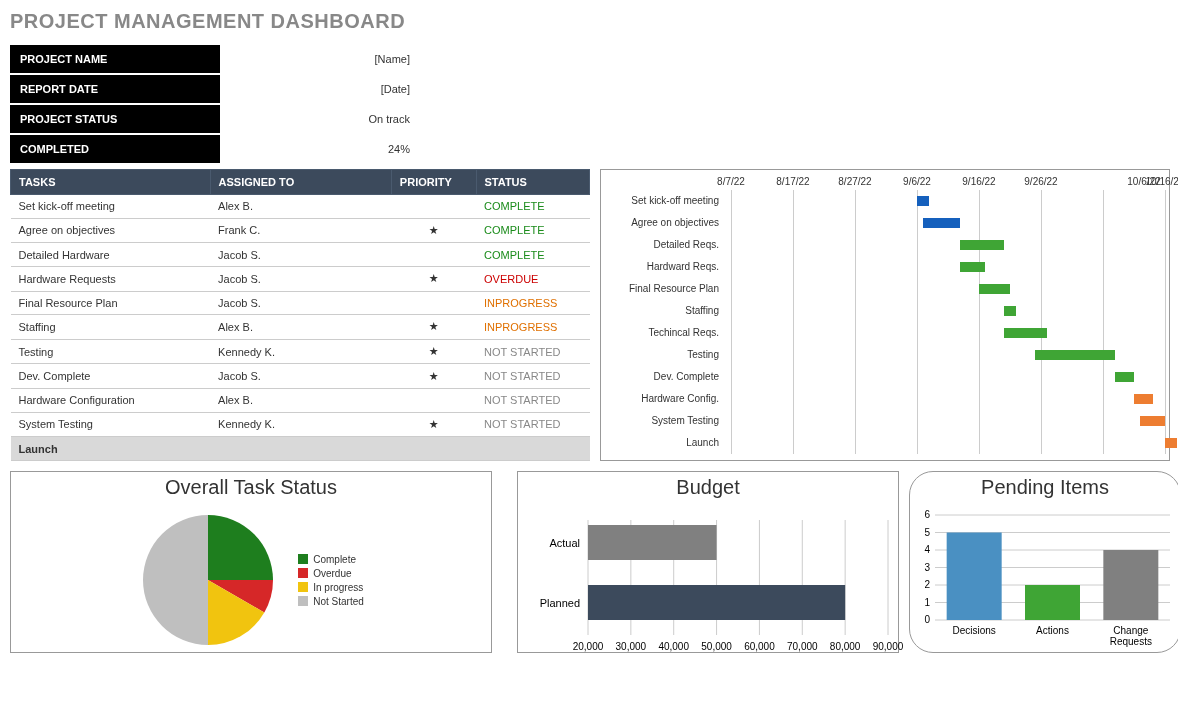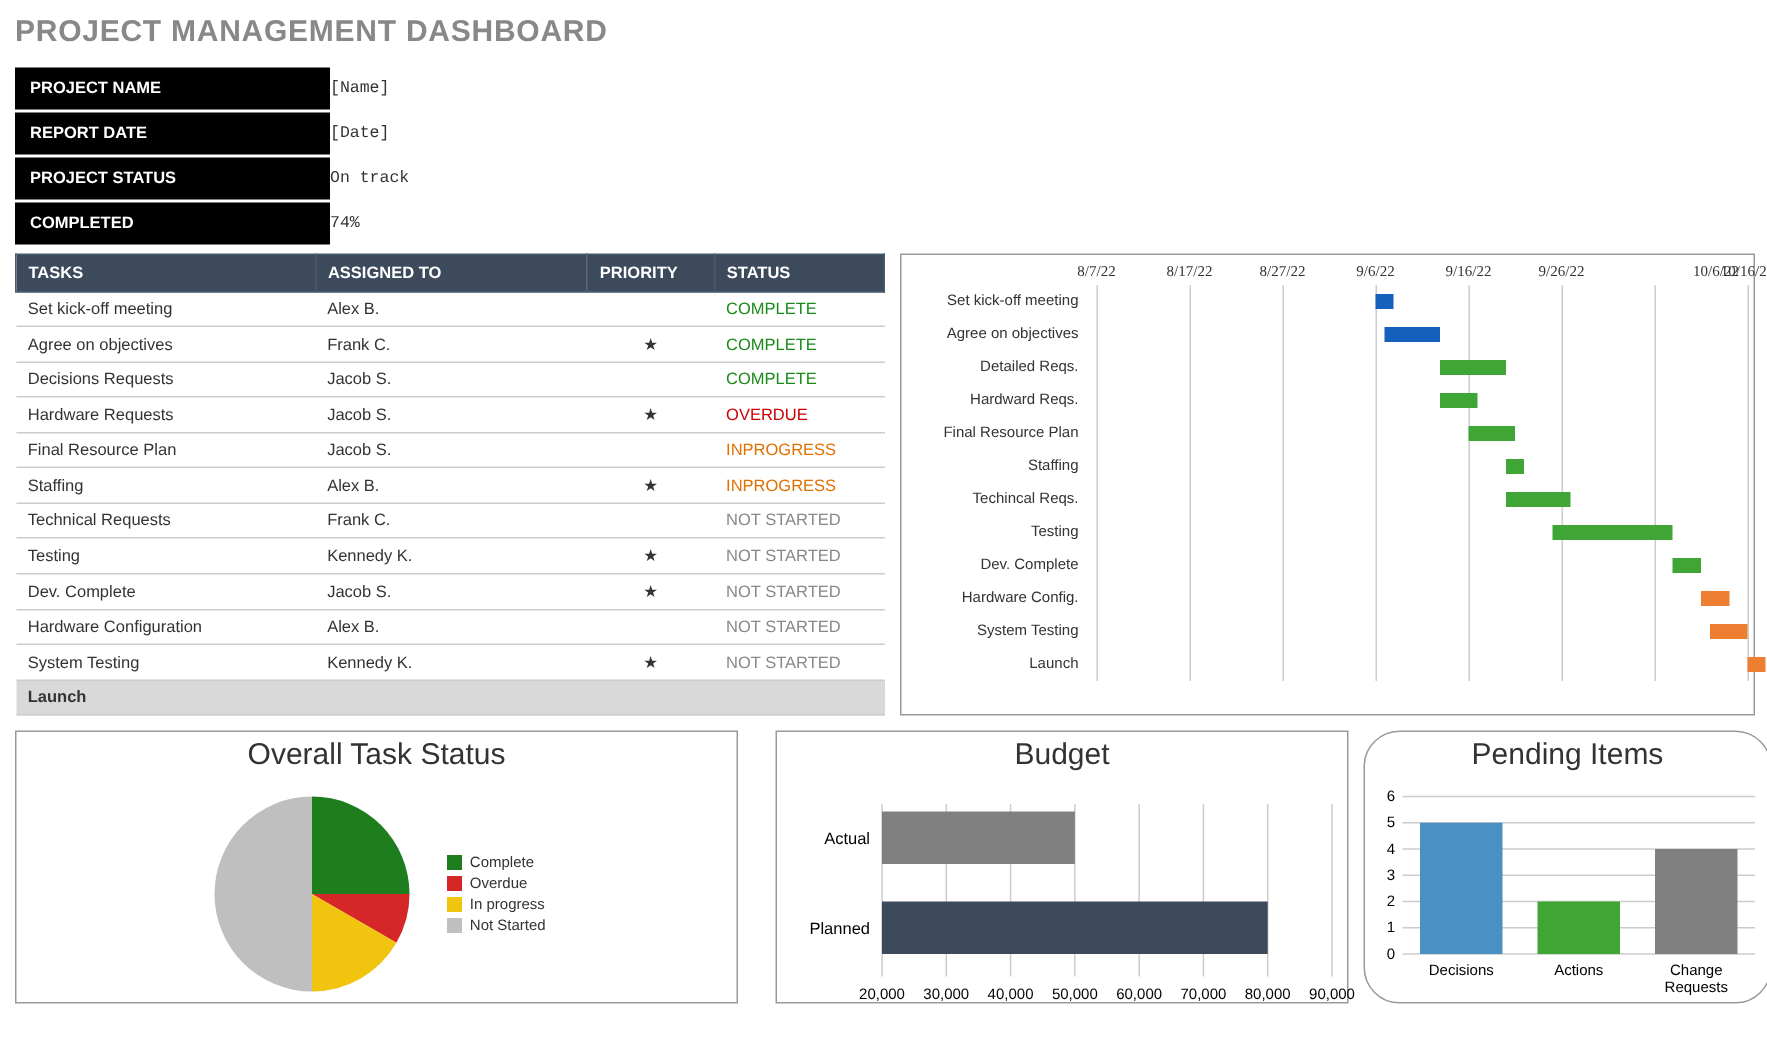--- a/index.html
+++ b/index.html
@@ -16,42 +16,42 @@
     color: #888;
     letter-spacing: 0.5px;
     margin: 0 0 12px 0;
     font-weight: 900;
   }
   .info-row { display:flex; align-items:center; margin-bottom:2px; }
   .info-label {
     background:#000; color:#fff; font-weight:bold;
     width:190px; padding:8px 10px; font-size:11px;
   }
-  .info-value { width:190px; text-align:left; font-size:11px;font-family:Liberation Mono, monospace; }
+  .info-value { width:190px; text-align:right; font-size:11px; }
   .main-row { display:flex; gap:10px; margin-top:6px; }
   .task-table { width:580px; border-collapse:collapse; }
   .task-table th {
     background:#3c4a5c; color:#fff; text-align:left;
     padding:6px 8px; font-size:11px; font-weight:bold;
     border:1px solid #4a5a6e;
   }
   .task-table td {
     padding:5px 8px; border-bottom:1px solid #ccc; font-size:11px;
   }
   .pri-col { text-align:center; width:70px;margin-left:10px; }
   .status-COMPLETE { color:#1a8b1a; font-weight:500; }
   .status-OVERDUE { color:#cc0000; font-weight:500; }
   .status-INPROGRESS { color:#e07000; font-weight:500; }
   .status-NOT_STARTED { color:#888; font-weight:500; }
   .launch-row td { background:#d9d9d9; font-weight:bold; }
   .gantt-box { width:560px; border:1px solid #999; padding:6px 4px; }
   .gantt-header { display:flex; font-size:10px; }
   .gantt-row-labels { width:120px; text-align:right; padding-right:6px; }
   .gantt-area { flex:1; position:relative; }
-  .gantt-date { position:absolute; transform:translateX(-50%); font-size:10px;font-family:Liberation Serif, serif; }
+  .gantt-date { position:absolute; transform:translateX(-50%); font-size:10px; }
   .gantt-body { display:flex; }
   .gantt-rows { flex:1; position:relative; height:264px; }
   .gantt-vline { position:absolute; top:0; bottom:0; border-left:1px solid #ccc; }
   .gantt-bar { position:absolute; height:10px; }
   .gantt-label { height:22px; line-height:22px; font-size:10px; text-align:right; padding-right:6px; }
   .chart-row { display:flex; gap:10px; margin-top:10px; }
   .chart-box { border:1px solid #999; }
   .chart-title { text-align:center; font-weight:normal; font-size:20px; margin:4px 0 6px; }
   #overall-chart { width:480px; height:180px; }
   #budget-chart { width:380px; height:180px;margin-left:15px; }
@@ -75,21 +75,21 @@
   <div class="info-row">
     <div class="info-label">REPORT DATE</div>
     <div class="info-value">[Date]</div>
   </div>
   <div class="info-row">
     <div class="info-label">PROJECT STATUS</div>
     <div class="info-value">On track</div>
   </div>
   <div class="info-row">
     <div class="info-label">COMPLETED</div>
-    <div class="info-value">74%</div>
+    <div class="info-value">24%</div>
   </div>
 </div>
 
 <div class="main-row">
   <table class="task-table">
     <thead>
       <tr>
         <th style="width:200px">TASKS</th>
         <th style="width:180px">ASSIGNED TO</th>
         <th class="pri-col">PRIORITY</th>
@@ -103,21 +103,21 @@
           <td class="pri-col"></td>
           <td class="status-COMPLETE">COMPLETE</td>
         </tr>
         <tr>
           <td>Agree on objectives</td>
           <td>Frank C.</td>
           <td class="pri-col">★</td>
           <td class="status-COMPLETE">COMPLETE</td>
         </tr>
         <tr>
-          <td>Decisions Requests</td>
+          <td>Detailed Hardware</td>
           <td>Jacob S.</td>
           <td class="pri-col"></td>
           <td class="status-COMPLETE">COMPLETE</td>
         </tr>
         <tr>
           <td>Hardware Requests</td>
           <td>Jacob S.</td>
           <td class="pri-col">★</td>
           <td class="status-OVERDUE">OVERDUE</td>
         </tr>
@@ -125,26 +125,20 @@
           <td>Final Resource Plan</td>
           <td>Jacob S.</td>
           <td class="pri-col"></td>
           <td class="status-INPROGRESS">INPROGRESS</td>
         </tr>
         <tr>
           <td>Staffing</td>
           <td>Alex B.</td>
           <td class="pri-col">★</td>
           <td class="status-INPROGRESS">INPROGRESS</td>
-        </tr>
-        <tr>
-          <td>Technical Requests</td>
-          <td>Frank C.</td>
-          <td class="pri-col"></td>
-          <td class="status-NOT_STARTED">NOT STARTED</td>
         </tr>
         <tr>
           <td>Testing</td>
           <td>Kennedy K.</td>
           <td class="pri-col">★</td>
           <td class="status-NOT_STARTED">NOT STARTED</td>
         </tr>
         <tr>
           <td>Dev. Complete</td>
           <td>Jacob S.</td>

